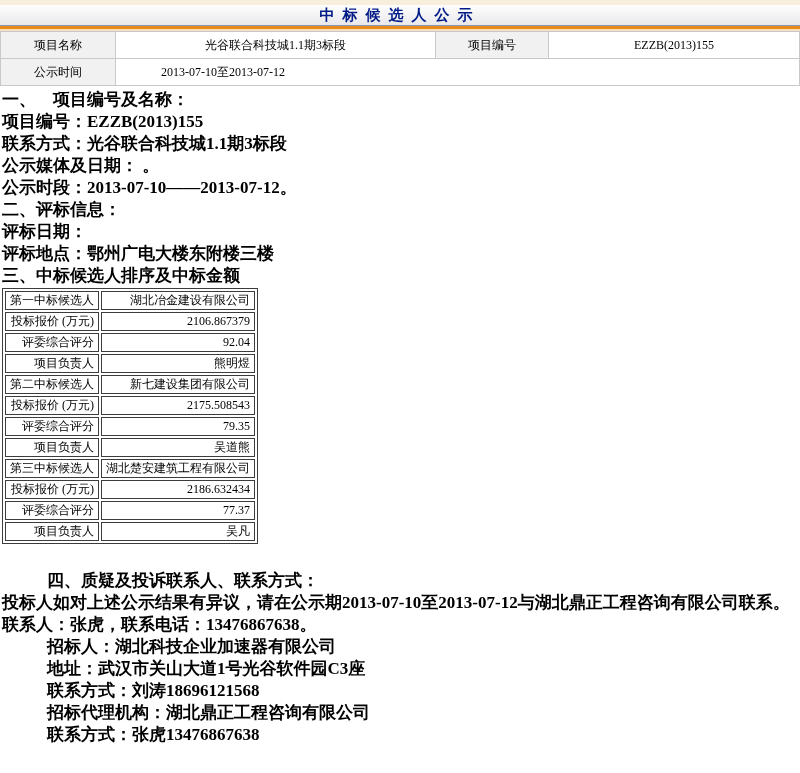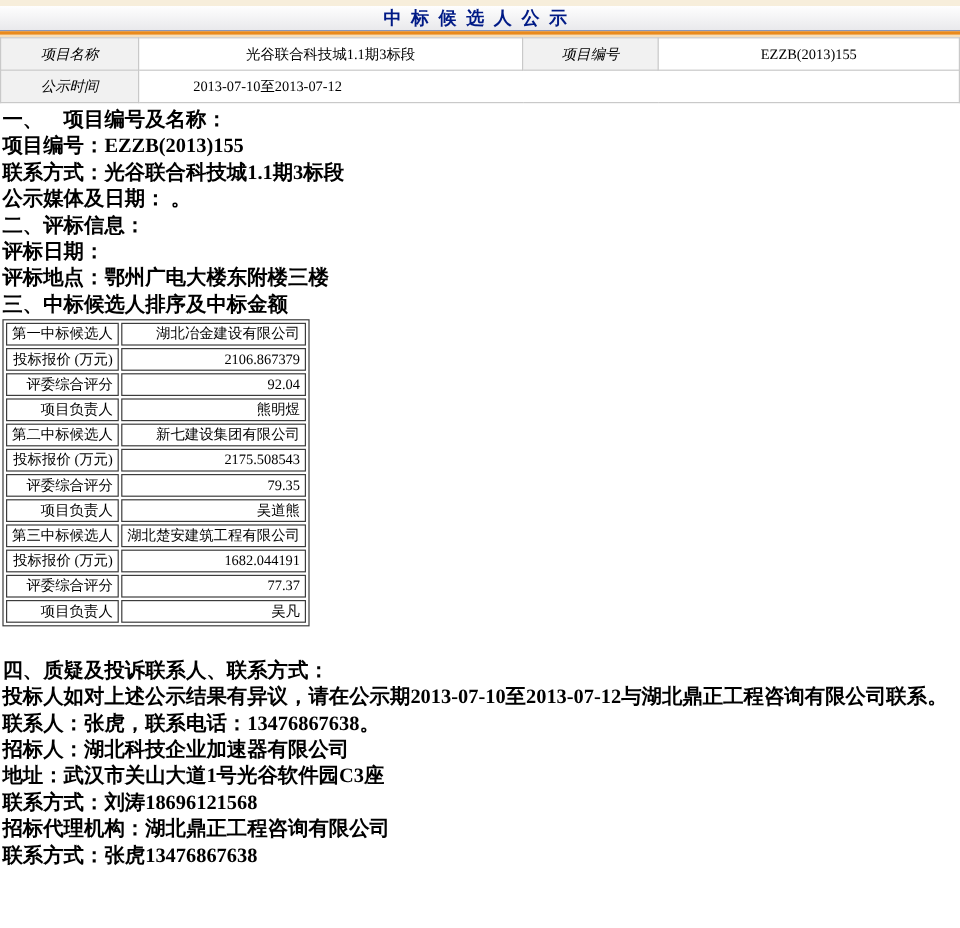--- a/index.html
+++ b/index.html
@@ -16,40 +16,40 @@
   }
   .title-bar .title {
     font-size:15px; font-weight:bold; color:#001A86; letter-spacing:8px;
   }
   .blue-rule   { height:1px; background:#8A96B8; }
   .orange-rule { height:3px; background:#E98A1C; }
   .pale-rule   { height:2px; background:#F7DFBA; }
   
   table.info { width:800px; border-collapse:collapse; font-size:12px; table-layout:fixed; }
   table.info td { border:1px solid #C9C9C9; height:27px; overflow:hidden; white-space:nowrap; }
-  table.info td.lbl { background:#F1F1F1; text-align:center;font-style:italic; }
+  table.info td.lbl { background:#F1F1F1; text-align:center; }
   table.info td.val { background:#fff; text-align:center; }
   table.info td.val-left { background:#fff; text-align:left; padding-left:45px; }
   
   .body-text { padding:3px 15px 0 2px; font-size:17px; font-weight:bold; }
   .body-text .line { height:22px; line-height:22px; white-space:nowrap; }
   
   table.cand {
     margin:1px 0 0 2px; border-collapse:separate; border-spacing:2px;
     border:1px solid #3C3C3C; background:#fff; font-size:12px; font-weight:normal;
   }
   table.cand td {
     border:1px solid #3C3C3C; height:19px; padding:0 4px;
     vertical-align:middle; white-space:nowrap; text-align:right;
   }
   table.cand td.c1 { width:80px; min-width:80px; }
   table.cand td.c2 { width:129px; min-width:129px; }
   
   .bottom-text { margin-top:26px; padding-left:2px; font-size:17px; font-weight:bold; }
-  .bottom-text .line { height:22px; line-height:22px; white-space:nowrap; }
+  .bottom-text .line { height:22px; line-height:22px; white-space:nowrap;margin-left:45px; }
   .bottom-text .para { line-height:22px; white-space:normal; }
 </style>
 </head>
 <body>
 
 <div class="page">
 
   <div>
     <div class="top-strip"></div>
     <div class="title-bar">
@@ -73,20 +73,21 @@
       <td class="val-left" colspan="3">2013-07-10至2013-07-12</td>
     </tr>
   </tbody>
     </table>
 
   <div class="body-text">
     <div class="line">一、　项目编号及名称：</div>
     <div class="line">项目编号：EZZB(2013)155</div>
     <div class="line">联系方式：光谷联合科技城1.1期3标段</div>
     <div class="line">公示媒体及日期： 。</div>
+    <div class="line">公示时段：2013-07-10——2013-07-12。</div>
     <div class="line">二、评标信息：</div>
     <div class="line">评标日期：</div>
     <div class="line">评标地点：鄂州广电大楼东附楼三楼</div>
     <div class="line">三、中标候选人排序及中标金额</div>
   </div>
 
   <table class="cand">
 
     <tbody>
         <tr>
@@ -122,21 +123,21 @@
       <td class="c1">项目负责人</td>
       <td class="c2">吴道熊</td>
     </tr>
 
     <tr>
       <td class="c1">第三中标候选人</td>
       <td class="c2">湖北楚安建筑工程有限公司</td>
     </tr>
     <tr>
       <td class="c1">投标报价 (万元)</td>
-      <td class="c2">1682.044191</td>
+      <td class="c2">2186.632434</td>
     </tr>
     <tr>
       <td class="c1">评委综合评分</td>
       <td class="c2">77.37</td>
     </tr>
     <tr>
       <td class="c1">项目负责人</td>
       <td class="c2">吴凡</td>
     </tr>
   </tbody>

